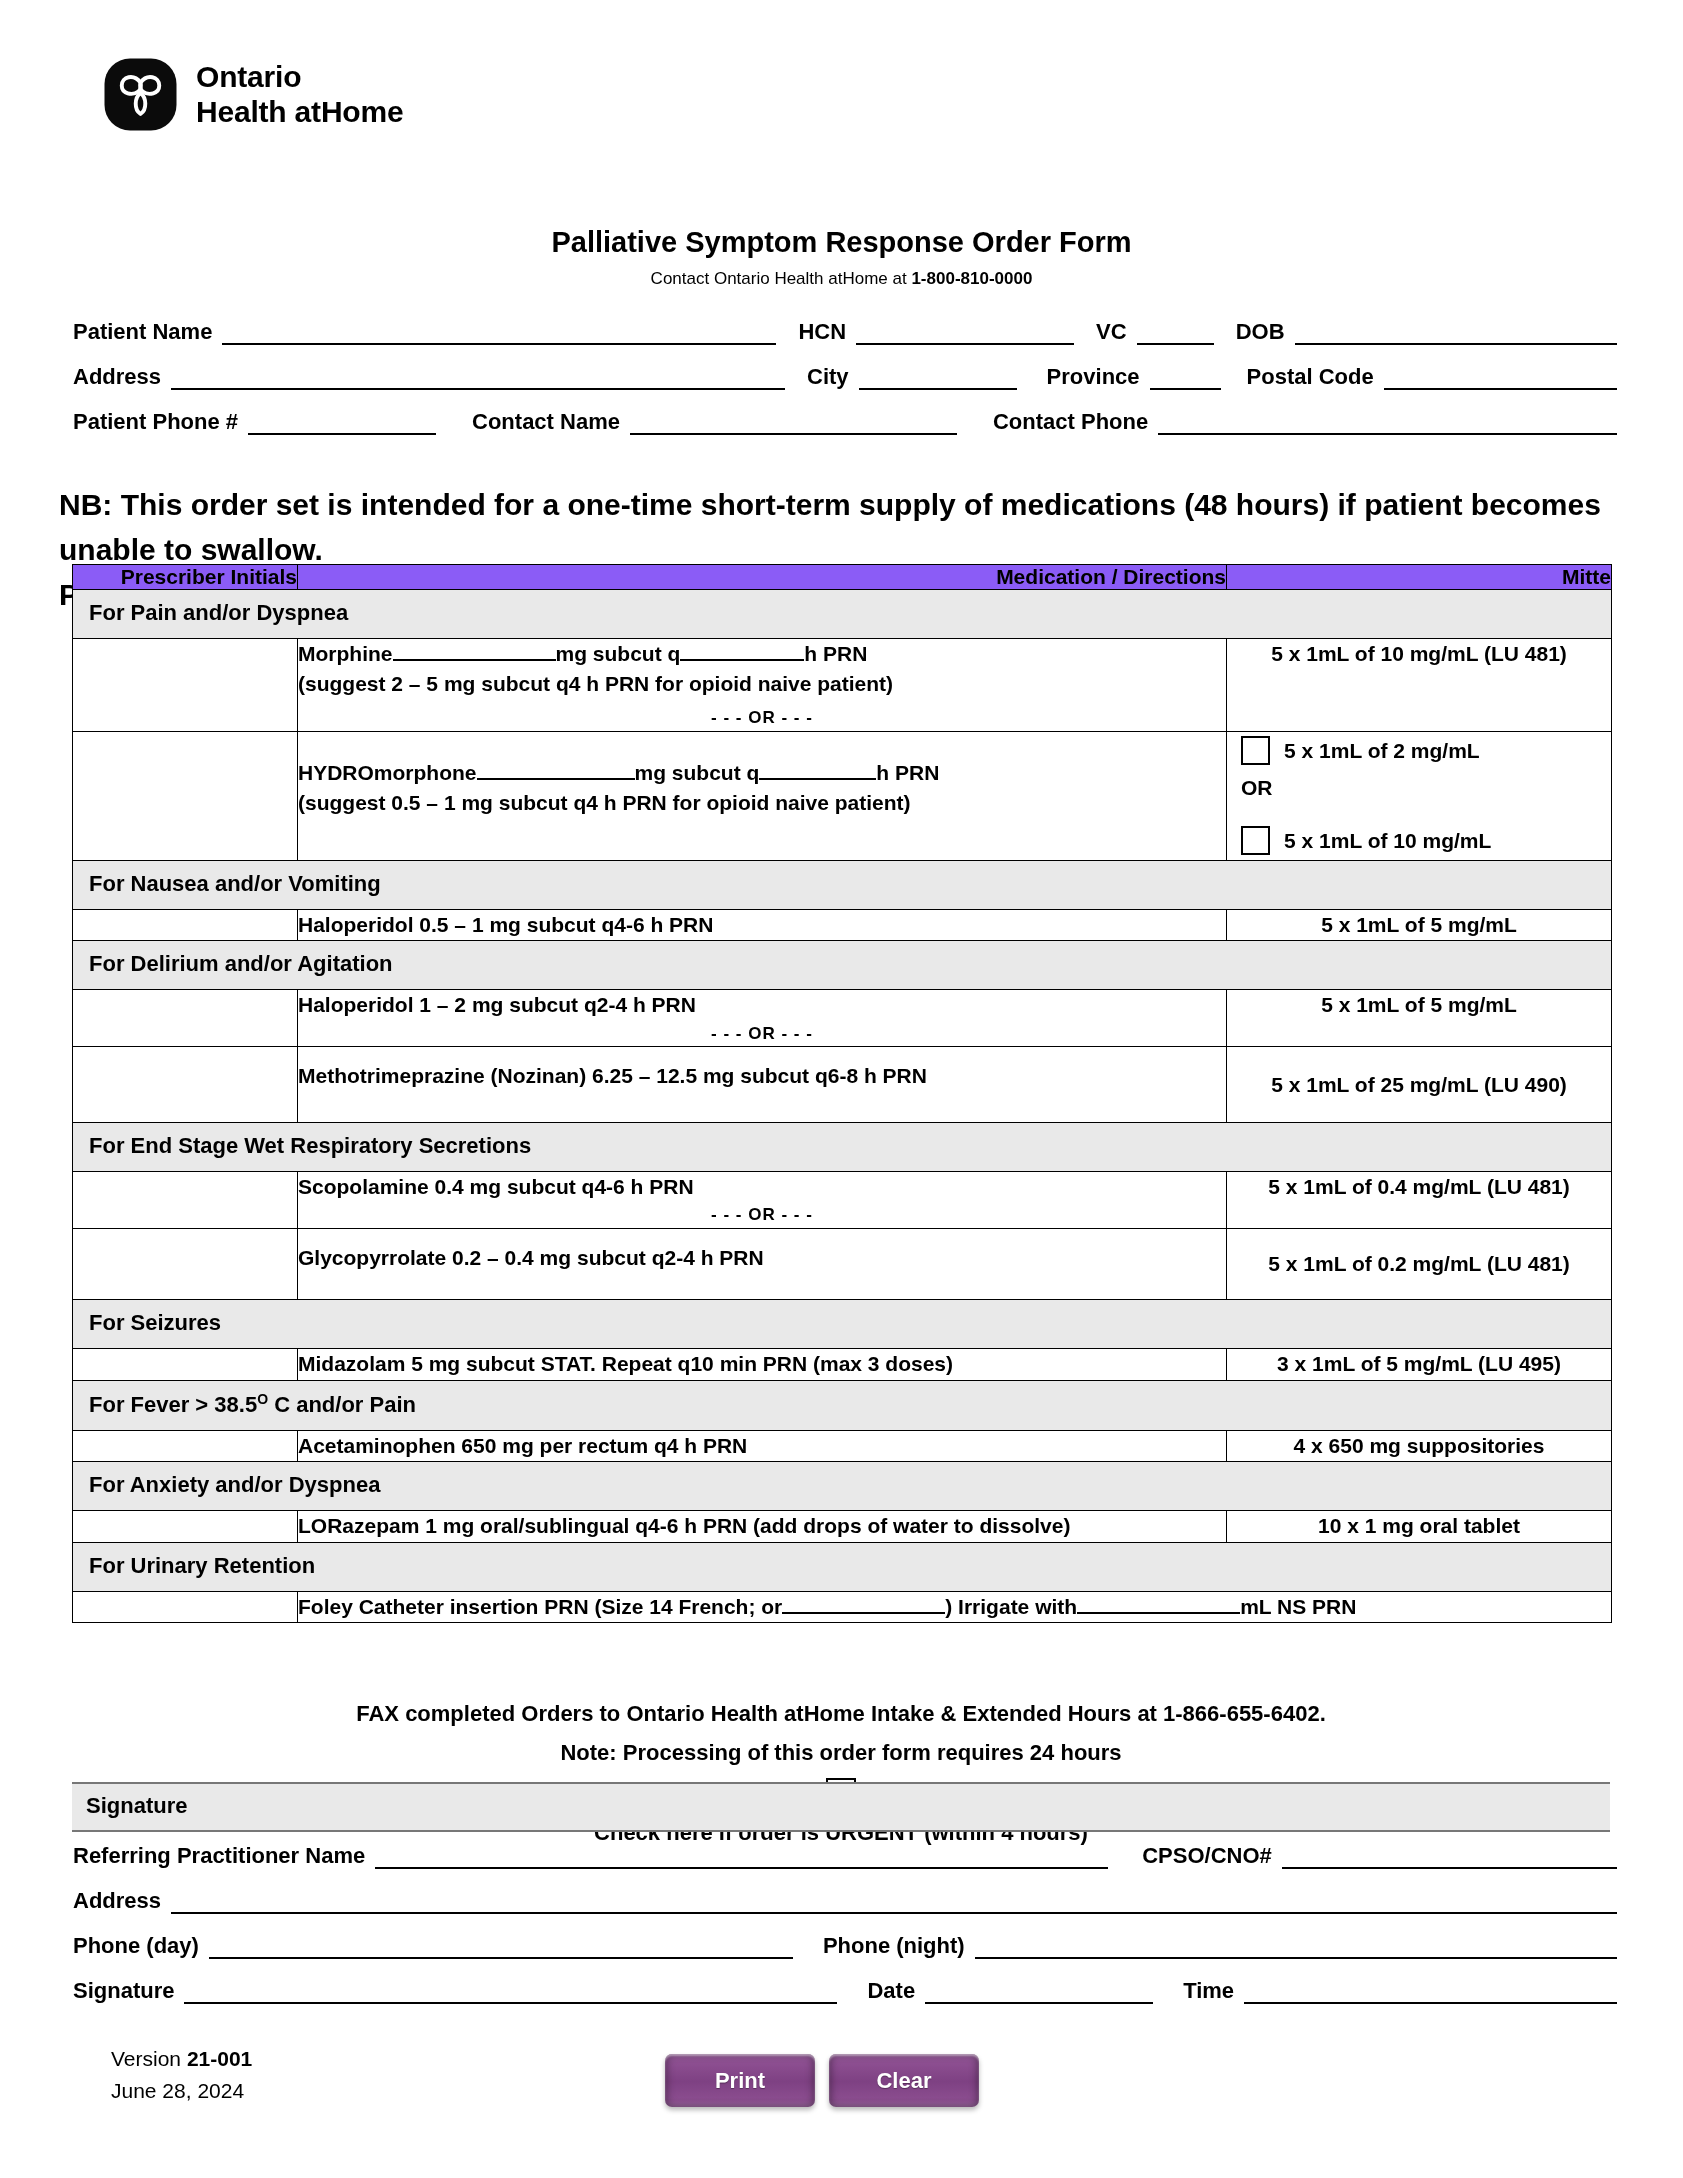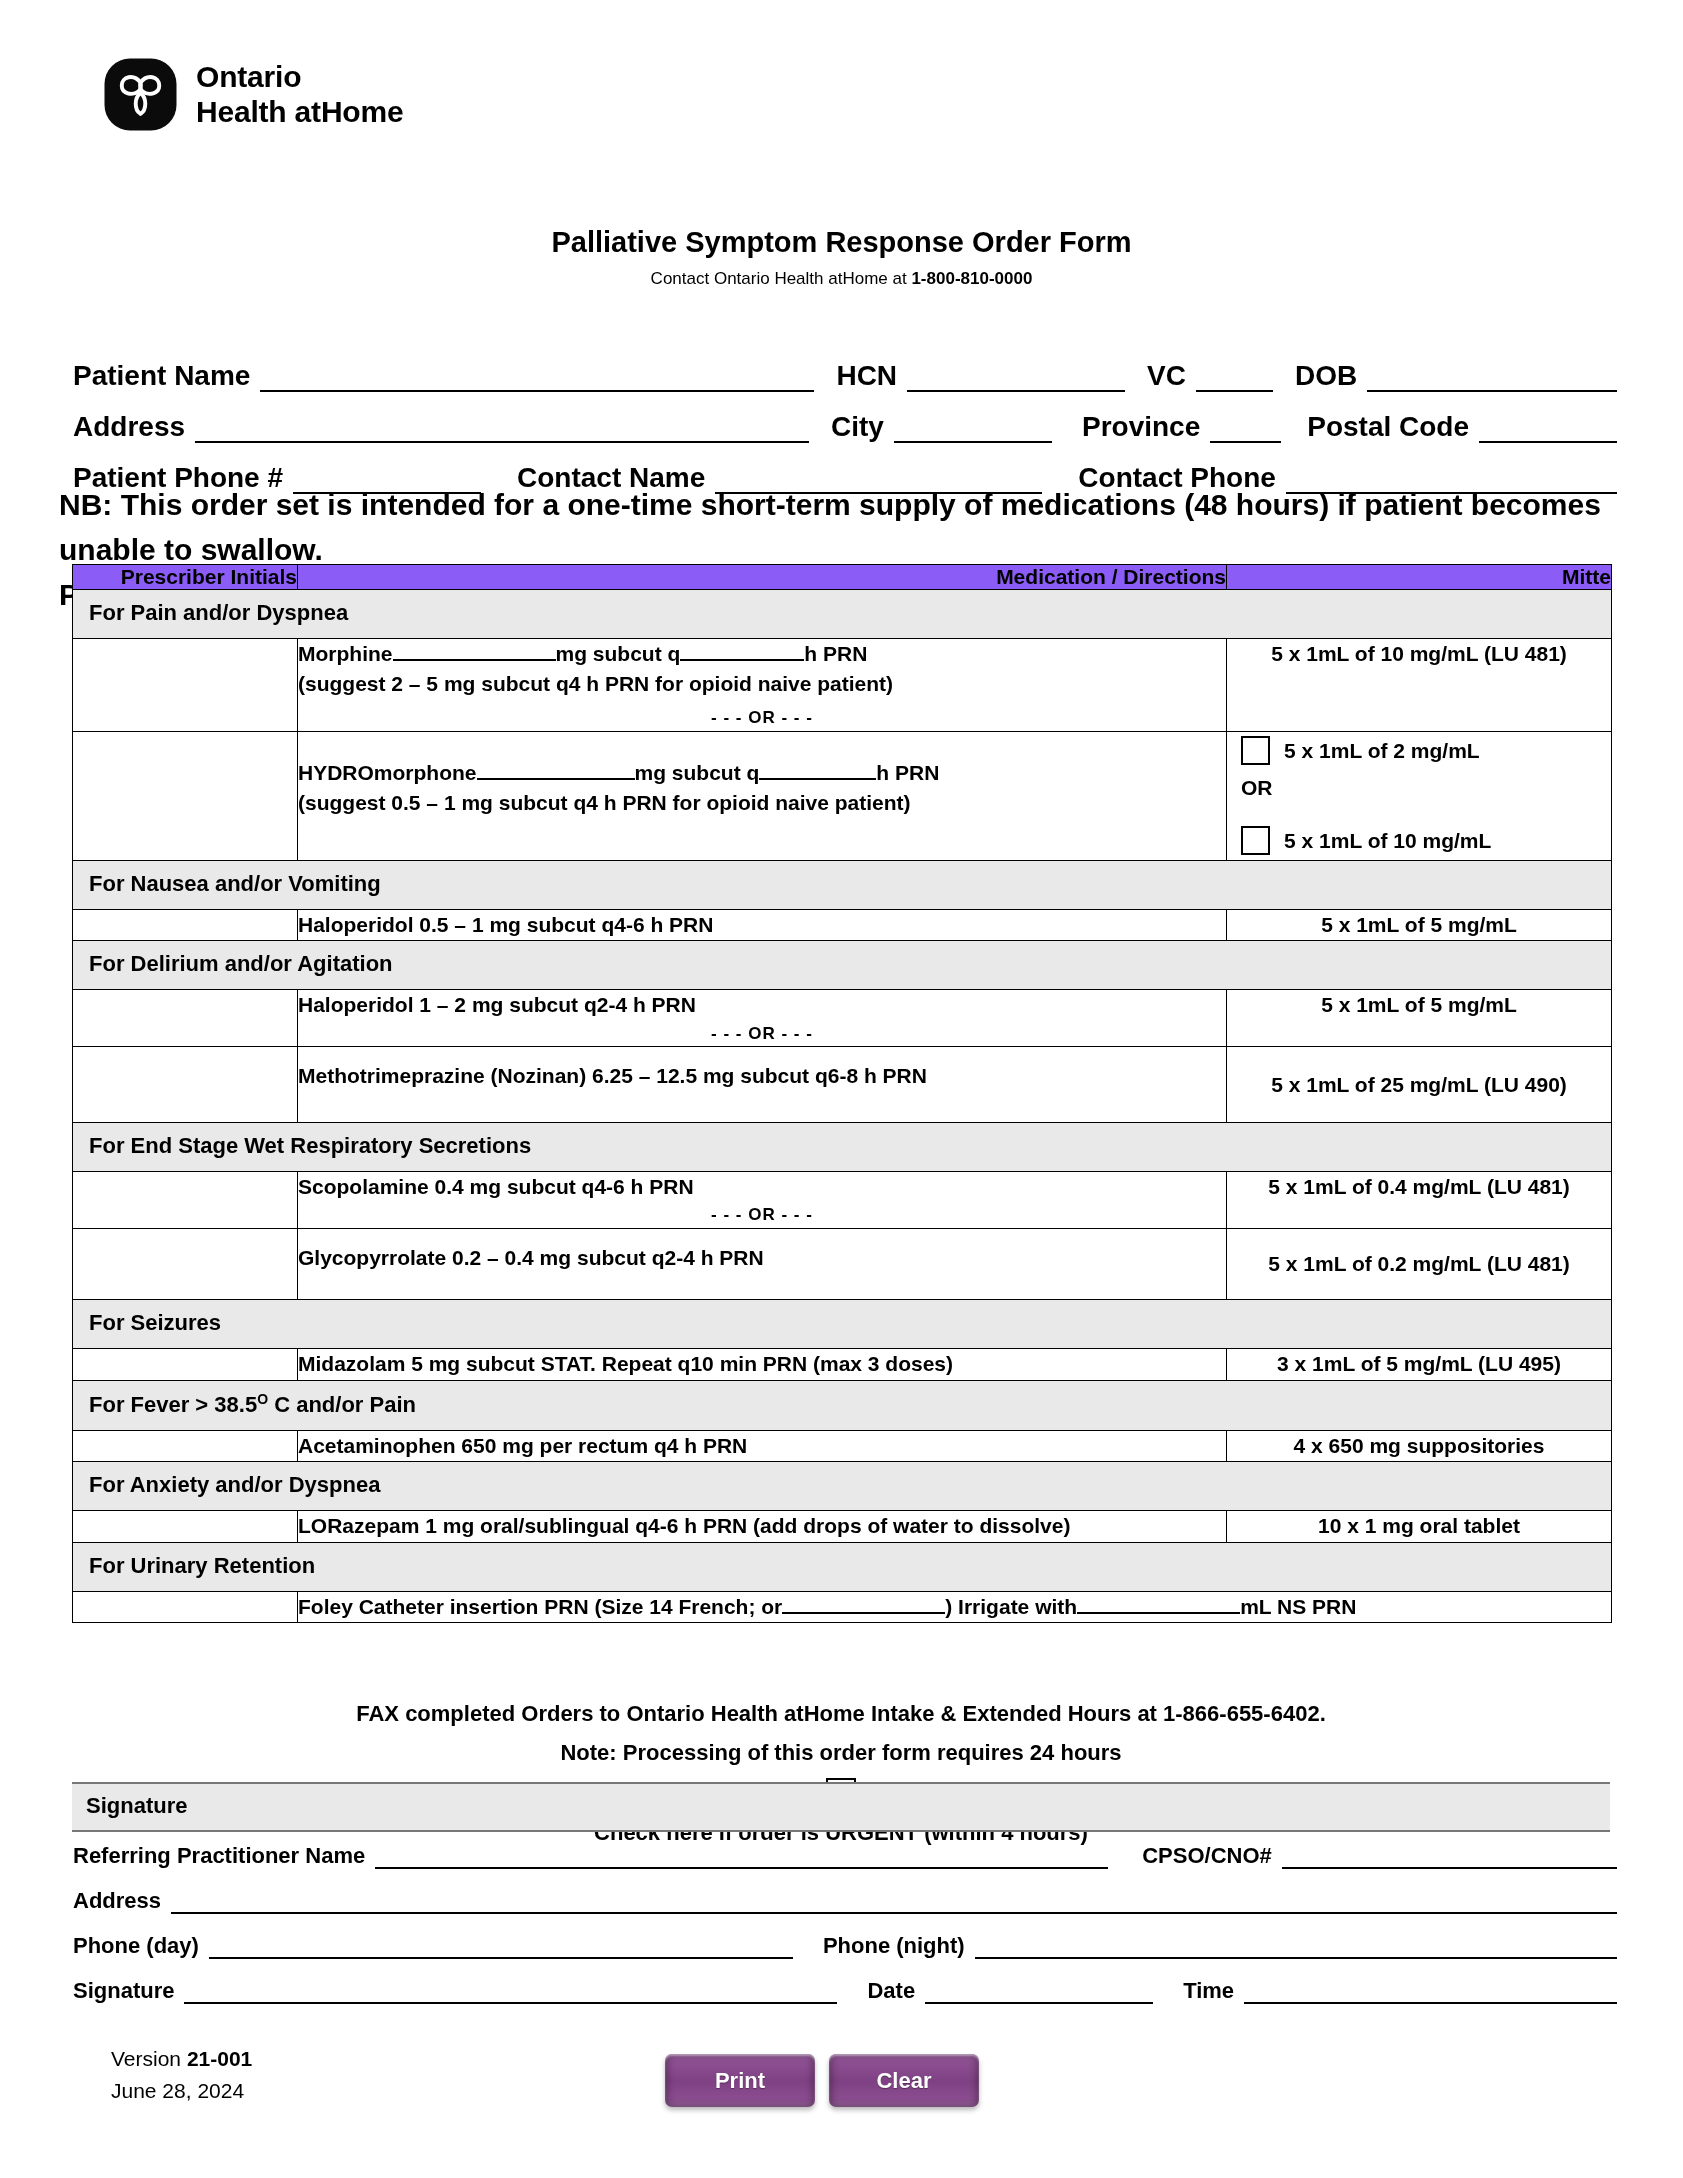--- a/index.html
+++ b/index.html
@@ -64,21 +64,21 @@
     margin-top: 10px;
   }
   .doc-subtitle .phone { font-weight: bold; }
 
   
   .fields {
     position: absolute;
     left: 73px;
     top: 319px;
     width: 1544px;
-    font-size: 28px;
+    font-size: 22px;
     font-weight: bold;
   }
   .field-row {
     display: flex;
     align-items: flex-end;
     margin-bottom: 19px;
     white-space: nowrap;
   }
   .f-label { flex: 0 0 auto; padding-right: 10px; }
   .f-blank {
@@ -327,21 +327,21 @@
   </div>
 
   <div class="fields">
     <div class="field-row">
       <span class="f-label">Patient Name</span>
       <span class="f-blank" style="width:554px;"></span>
       <span class="f-label" style="padding-left:22px;">HCN</span>
       <span class="f-blank" style="width:218px;"></span>
       <span class="f-label" style="padding-left:22px;">VC</span>
       <span class="f-blank" style="width:77px;"></span>
-      <span class="f-label" style="padding-left:22px;margin-top:41px;">DOB</span>
+      <span class="f-label" style="padding-left:22px;">DOB</span>
       <span class="f-blank grow"></span>
     </div>
 
     <div class="field-row">
       <span class="f-label">Address</span>
       <span class="f-blank" style="width:614px;"></span>
       <span class="f-label" style="padding-left:22px;">City</span>
       <span class="f-blank" style="width:158px;"></span>
       <span class="f-label" style="padding-left:30px;">Province</span>
       <span class="f-blank" style="width:71px;"></span>

